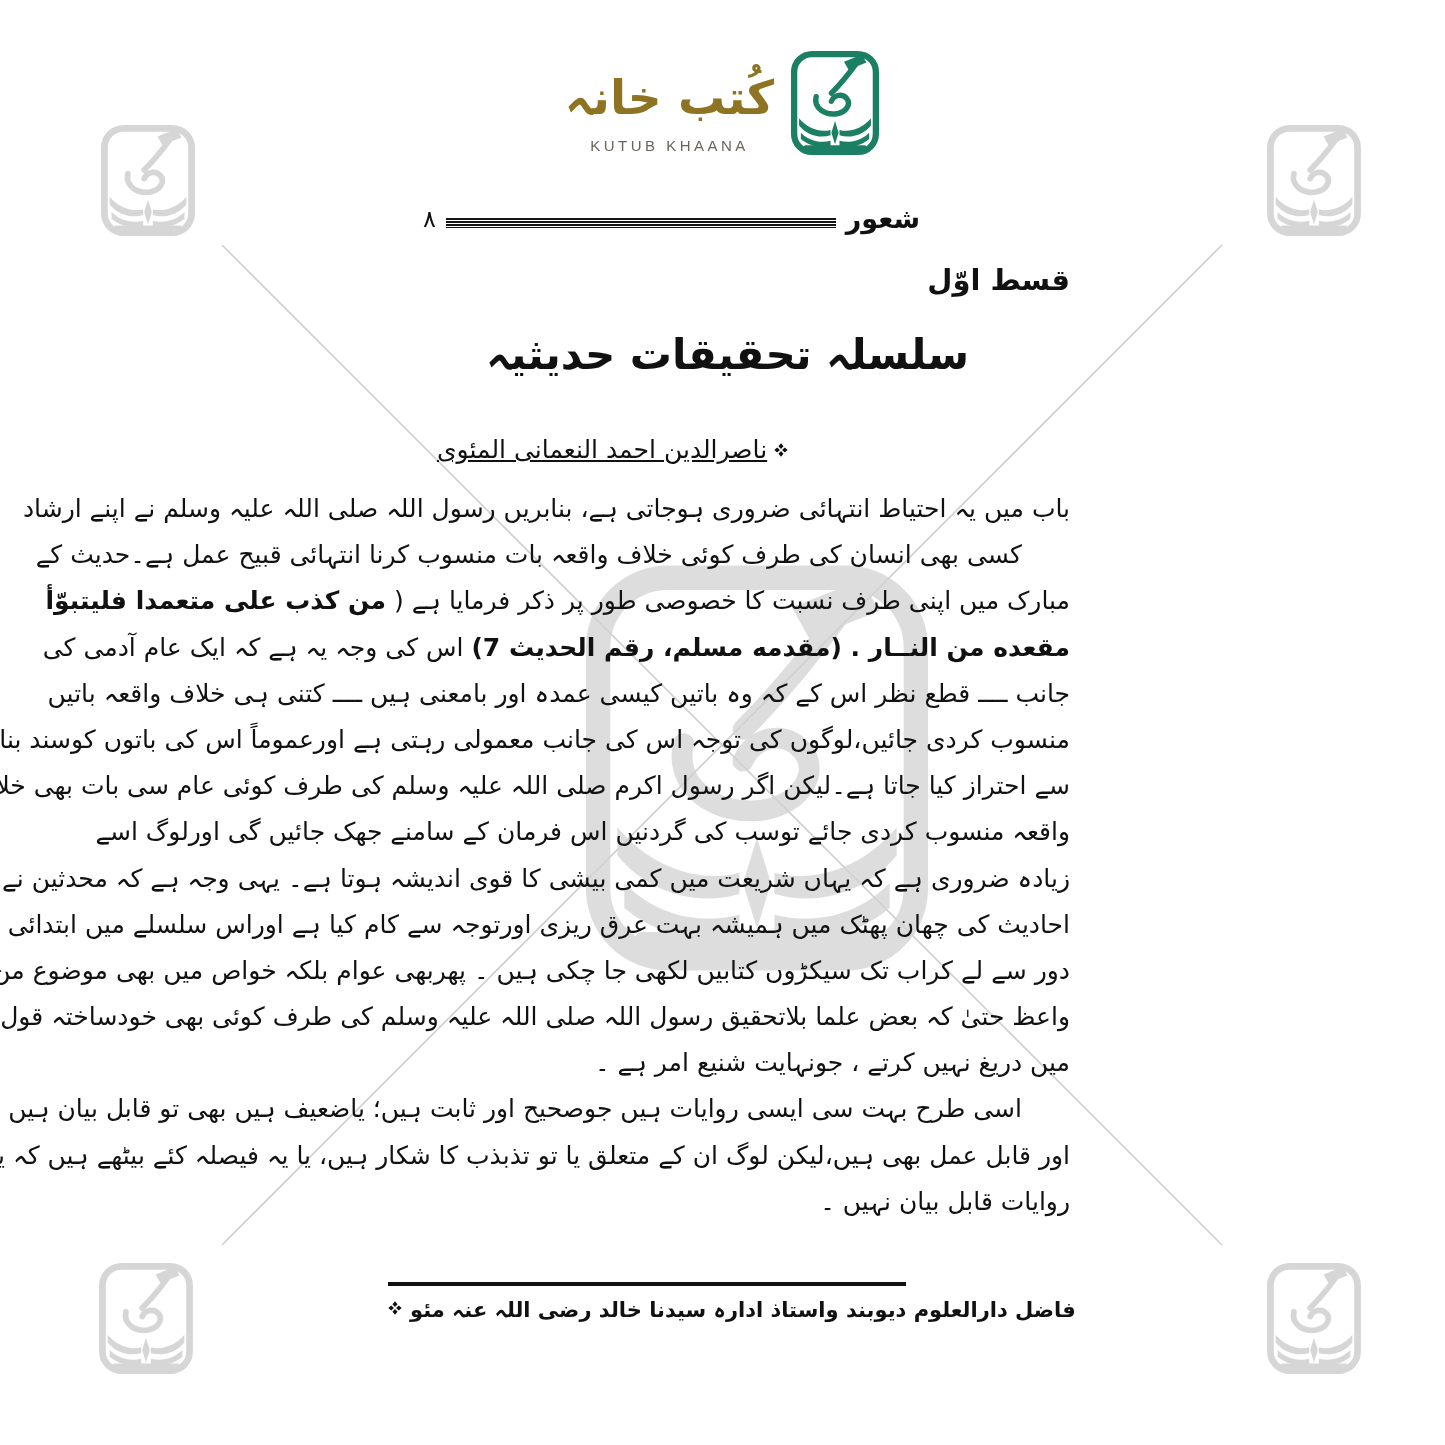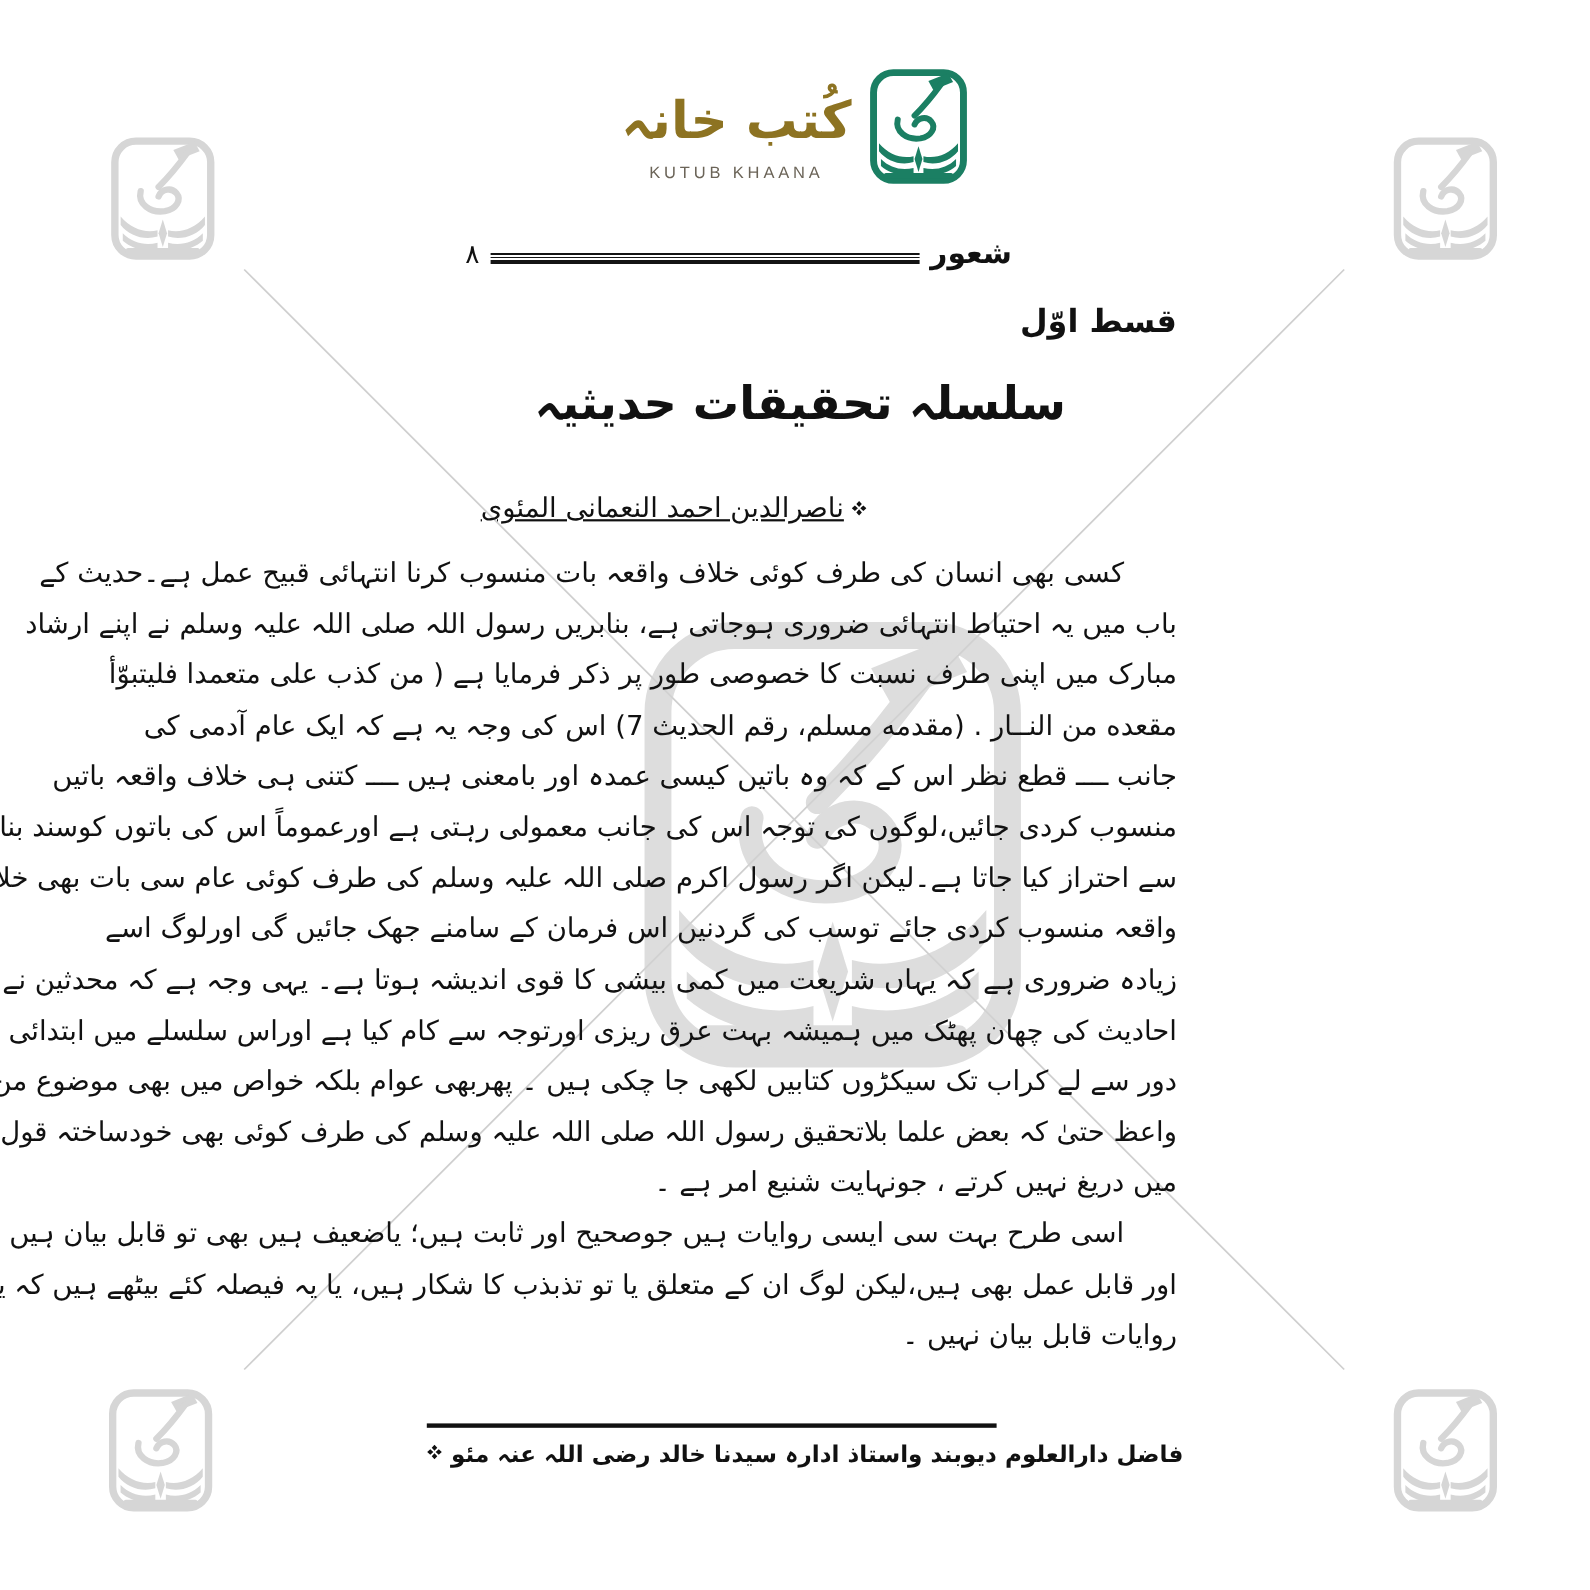--- a/index.html
+++ b/index.html
@@ -4,21 +4,21 @@
 <style>
   html,body{margin:0;padding:0;background:#ffffff;}
   .page{position:relative;width:1445px;height:1445px;background:#ffffff;overflow:hidden;
         font-family:"DejaVu Sans",sans-serif;color:#111;}
   
   .wm-layer{position:absolute;inset:0;z-index:0;pointer-events:none;}
   .wm{position:absolute;color:#d6d6d6;}
   .wm-center{color:#d2d2d2;opacity:.75;}
   .xlines{position:absolute;left:0;top:0;}
   
-  .content{position:absolute;inset:0;z-index:1;margin-top:12px;}
+  .content{position:absolute;inset:0;z-index:1;}
   
   .logo-block{position:absolute;top:50px;left:0;right:0;display:flex;justify-content:center;
               align-items:flex-end;gap:16px;}
   .logo-texts{display:flex;flex-direction:column;align-items:center;padding-bottom:2px;}
   .logo-callig{font-size:47px;font-weight:bold;color:#8d7322;direction:rtl;line-height:1.6;
                font-family:"DejaVu Sans",sans-serif;}
   .logo-latin{font-size:15px;letter-spacing:3.5px;color:#6b6458;margin-top:2px;
               font-family:"Liberation Sans",sans-serif;}
   .emblem-green{color:#1b7f63;width:90px;height:106px;}
   
@@ -36,21 +36,21 @@
               font-size:42px;font-weight:bold;direction:rtl;}
   .author-line{position:absolute;left:437px;top:435px;direction:rtl;font-size:25px;
                white-space:nowrap;display:flex;align-items:center;gap:7px;text-decoration:underline;}
   .fnmark{width:14px;height:14px;color:#111;flex:0 0 auto;}
   
   .body-text{position:absolute;left:385px;top:486px;width:685px;}
   .bline{direction:rtl;font-size:25px;line-height:46.2px;height:46.2px;white-space:nowrap;
          text-align:justify;text-align-last:justify;overflow:visible;}
   .bline.first{padding-right:48px;}
   .bline.last{text-align-last:right;}
-  .b{font-weight:normal;}
+  .b{font-weight:bold;}
   
   .footnote{position:absolute;left:388px;top:1282px;width:518px;}
   .fn-rule{height:4px;background:#111;margin-bottom:9px;}
   .fn-row{display:flex;align-items:flex-start;gap:8px;}
   .fn-text{direction:rtl;font-size:21px;line-height:30px;white-space:nowrap;font-weight:bold;}
 </style>
 </head>
 <body>
 
 <div class="page">
@@ -119,22 +119,22 @@
     <div class="main-title">سلسلہ تحقیقات حدیثیہ</div>
 
     <div class="author-line">
       <svg class="fnmark" viewBox="0 0 20 20">
           <use href="#fourdiamond"></use>
         </svg>
       <span>ناصرالدین احمد النعمانی المئوی</span>
     </div>
 
     <div class="body-text">
+        <div class="bline"><span>باب میں یہ احتیاط انتہائی ضروری ہوجاتی ہے، بنابریں رسول اللہ صلی اللہ علیہ وسلم نے اپنے ارشاد</span></div>
         <div class="bline first"><span>کسی بھی انسان کی طرف کوئی خلاف واقعہ بات منسوب کرنا انتہائی قبیح عمل ہے۔حدیث کے</span></div>
-        <div class="bline"><span>باب میں یہ احتیاط انتہائی ضروری ہوجاتی ہے، بنابریں رسول اللہ صلی اللہ علیہ وسلم نے اپنے ارشاد</span></div>
         <div class="bline"><span>مبارک میں اپنی طرف نسبت کا خصوصی طور پر ذکر فرمایا ہے ( </span><span class="b">من کذب علی متعمدا فلیتبوّأ</span></div>
         <div class="bline"><span class="b">مقعده من النــار . (مقدمه مسلم، رقم الحدیث 7)</span><span> اس کی وجہ یہ ہے کہ ایک عام آدمی کی</span></div>
         <div class="bline"><span>جانب ــــ قطع نظر اس کے کہ وہ باتیں کیسی عمدہ اور بامعنی ہیں ــــ کتنی ہی خلاف واقعہ باتیں</span></div>
         <div class="bline"><span>منسوب کردی جائیں،لوگوں کی توجہ اس کی جانب معمولی رہتی ہے اورعموماً اس کی باتوں کوسند بنانے</span></div>
         <div class="bline"><span>سے احتراز کیا جاتا ہے۔لیکن اگر رسول اکرم صلی اللہ علیہ وسلم کی طرف کوئی عام سی بات بھی خلاف</span></div>
         <div class="bline"><span>واقعہ منسوب کردی جائے توسب کی گردنیں اس فرمان کے سامنے جھک جائیں گی اورلوگ اسے</span></div>
         <div class="bline"><span>زیادہ ضروری ہے کہ یہاں شریعت میں کمی بیشی کا قوی اندیشہ ہوتا ہے۔ یہی وجہ ہے کہ محدثین نے</span></div>
         <div class="bline"><span>احادیث کی چھان پھٹک میں ہمیشہ بہت عرق ریزی اورتوجہ سے کام کیا ہے اوراس سلسلے میں ابتدائی</span></div>
         <div class="bline"><span>دور سے لے کراب تک سیکڑوں کتابیں لکھی جا چکی ہیں ۔ پھربھی عوام بلکہ خواص میں بھی موضوع من</span></div>
         <div class="bline"><span>واعظ حتیٰ کہ بعض علما بلاتحقیق رسول اللہ صلی اللہ علیہ وسلم کی طرف کوئی بھی خودساختہ قول منسوب کرنے</span></div>

